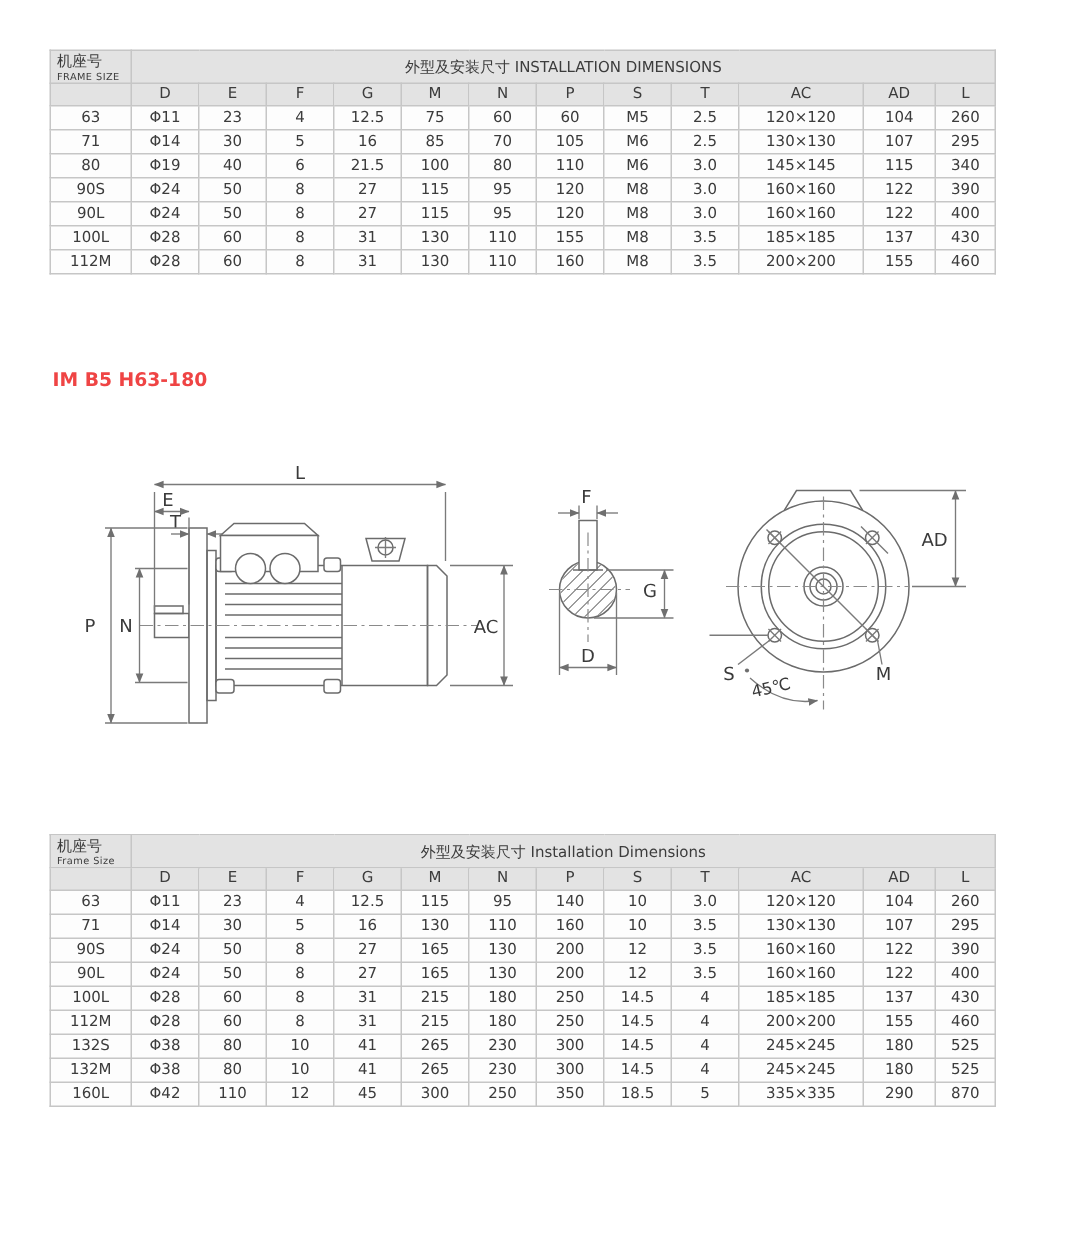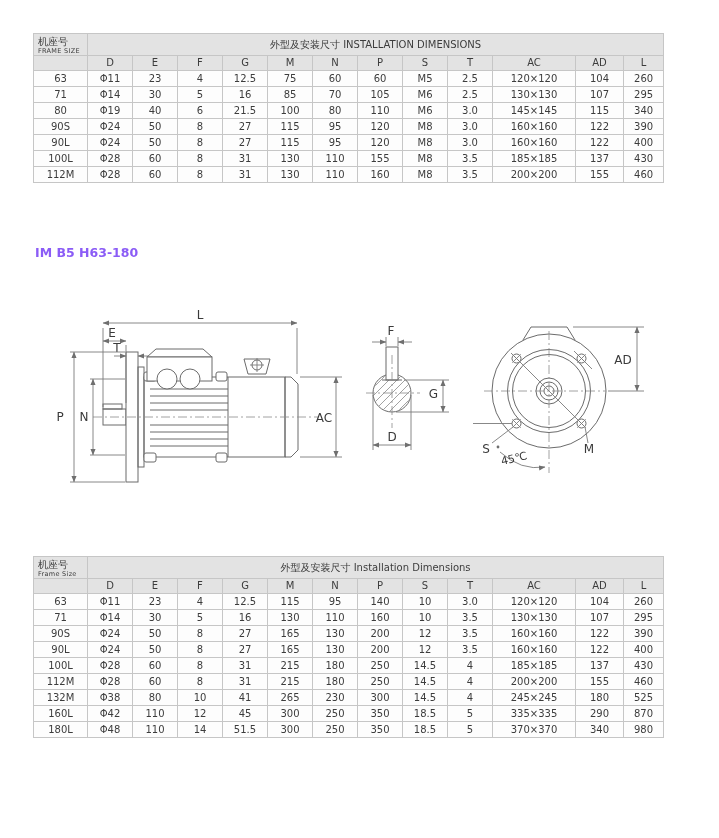--- a/index.html
+++ b/index.html
@@ -10,21 +10,21 @@
   .dim-table th,.dim-table td{border:1px solid #c6c6c6;text-align:center;padding:0;
         height:15px;line-height:15px;font-weight:normal;background:#fdfdfd;
         overflow:hidden;white-space:nowrap;}
   .dim-table thead th{background:#e3e3e3;}
   .dim-table tr.title-row th{height:20px;line-height:normal;}
   .dim-table tr.col-row th{height:14px;line-height:14px;}
   th.corner{text-align:left;padding:1px 0 0 4px;}
   .corner .cn{font-size:10px;line-height:11px;}
   .corner .en{font-size:6.5px;line-height:8px;letter-spacing:.3px;}
   th.big-title{font-size:10px;}
-  .section-title{position:absolute;left:35px;top:245px;font-size:12.5px;font-weight:bold;color:#8b5cf6;}
+  .section-title{position:absolute;left:35px;top:245px;font-size:12.5px;font-weight:bold;color:#ef4444;}
   svg.diagram{position:absolute;left:0;top:295px;}
   svg .obj{stroke:#6b6b6b;stroke-width:1;fill:none;}
   svg .objw{stroke:#6b6b6b;stroke-width:1;fill:#ffffff;}
   svg .dim{stroke:#7a7a7a;stroke-width:.9;fill:none;}
   svg .cl{stroke:#8a8a8a;stroke-width:.8;fill:none;stroke-dasharray:9 3 2 3;}
   svg .hatch{stroke:#7a7a7a;stroke-width:.7;}
   svg text{font-family:"DejaVu Sans","Liberation Sans",sans-serif;font-size:12px;fill:#3a3a3a;}
   svg text.sm{font-size:11px;}
 </style>
 </head>
@@ -443,20 +443,35 @@
           <td>215</td>
           <td>180</td>
           <td>250</td>
           <td>14.5</td>
           <td>4</td>
           <td>200×200</td>
           <td>155</td>
           <td>460</td>
         </tr>
         <tr>
+          <td>132S</td>
+          <td>Φ38</td>
+          <td>80</td>
+          <td>10</td>
+          <td>41</td>
+          <td>265</td>
+          <td>230</td>
+          <td>300</td>
+          <td>14.5</td>
+          <td>4</td>
+          <td>245×245</td>
+          <td>180</td>
+          <td>525</td>
+        </tr>
+        <tr>
           <td>132M</td>
           <td>Φ38</td>
           <td>80</td>
           <td>10</td>
           <td>41</td>
           <td>265</td>
           <td>230</td>
           <td>300</td>
           <td>14.5</td>
           <td>4</td>
@@ -472,31 +487,16 @@
           <td>45</td>
           <td>300</td>
           <td>250</td>
           <td>350</td>
           <td>18.5</td>
           <td>5</td>
           <td>335×335</td>
           <td>290</td>
           <td>870</td>
         </tr>
-        <tr>
-          <td>180L</td>
-          <td>Φ48</td>
-          <td>110</td>
-          <td>14</td>
-          <td>51.5</td>
-          <td>300</td>
-          <td>250</td>
-          <td>350</td>
-          <td>18.5</td>
-          <td>5</td>
-          <td>370×370</td>
-          <td>340</td>
-          <td>980</td>
-        </tr>
       </tbody>
   </table>
 
 </div>
 
 </body></html>

